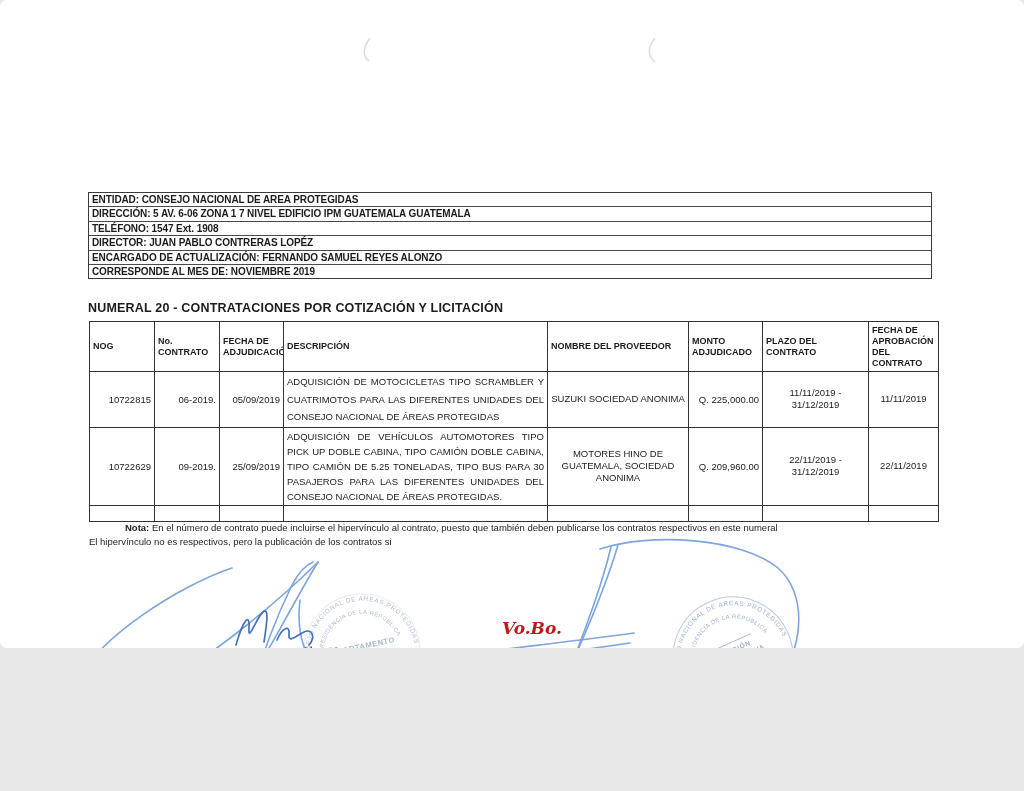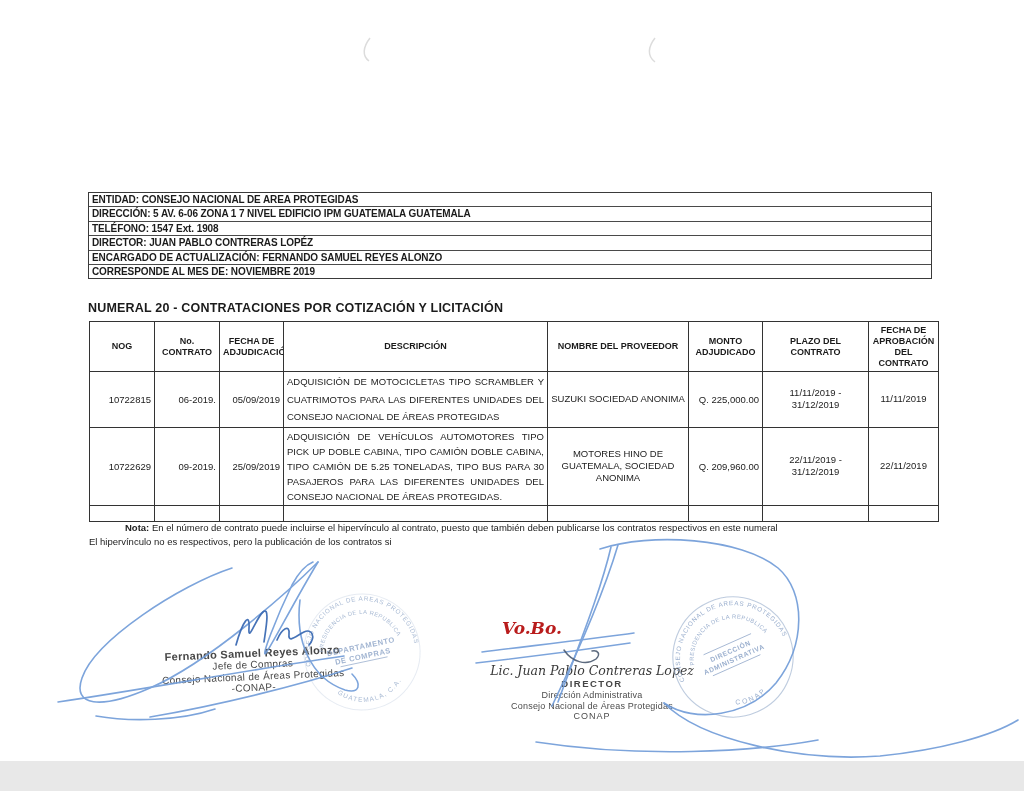--- a/index.html
+++ b/index.html
@@ -1,30 +1,30 @@
 <!DOCTYPE html>
 <html><head>
 <meta charset="utf-8">
 <style>
   html,body{margin:0;padding:0;background:#e8e8e8;}
-  .canvas{position:relative;width:1024px;height:761px;background:#ffffff;overflow:hidden;
-          font-family:"Liberation Sans",sans-serif;color:#1b1b1b;}
+  .canvas{position:relative;width:1024px;height:648px;background:#ffffff;overflow:hidden;
+          font-family:"Liberation Sans",sans-serif;color:#1b1b1b;border-radius:7px;}
   
   .info-box{position:absolute;left:88px;top:192px;width:842px;border:1px solid #3a3a3a;}
   .info-row{height:13.4px;line-height:13.6px;font-size:10px;font-weight:bold;
             padding-left:3px;border-bottom:1px solid #4a4a4a;letter-spacing:-0.1px;white-space:nowrap;overflow:hidden;}
   .info-row:last-child{border-bottom:none;}
   
   .doc-title{position:absolute;left:88px;top:301px;width:850px;
              font-size:12.5px;font-weight:bold;letter-spacing:0.2px;}
   
   table.main{position:absolute;left:89px;top:321px;width:849px;border-collapse:collapse;
              table-layout:fixed;font-size:9.5px;color:#1b1b1b;}
   table.main th,table.main td{border:1px solid #333;padding:1px 3px;overflow:hidden;}
-  table.main th{font-size:9px;font-weight:bold;text-align:center;vertical-align:middle;line-height:11px;}
+  table.main th{font-size:9px;font-weight:bold;text-align:left;vertical-align:middle;line-height:11px;}
   th.small-hdr{font-size:7px;line-height:8.5px;}
   td.num{text-align:right;vertical-align:middle;padding-right:2px;}
   td.desc{text-align:justify;vertical-align:top;line-height:17.5px;padding:1px 4px;}
   td.desc2{line-height:15px;}
   td.ctr{text-align:center;vertical-align:middle;line-height:12px;}
   
   .note{position:absolute;left:89px;top:521px;width:700px;font-size:9.5px;line-height:13.5px;color:#222;}
   .note b{font-weight:bold;padding-left:36px;}
   
   .sig-left{position:absolute;left:133px;top:647px;width:240px;text-align:center;

